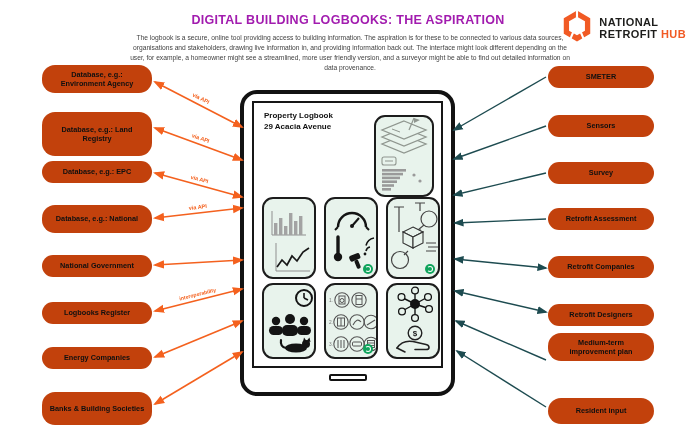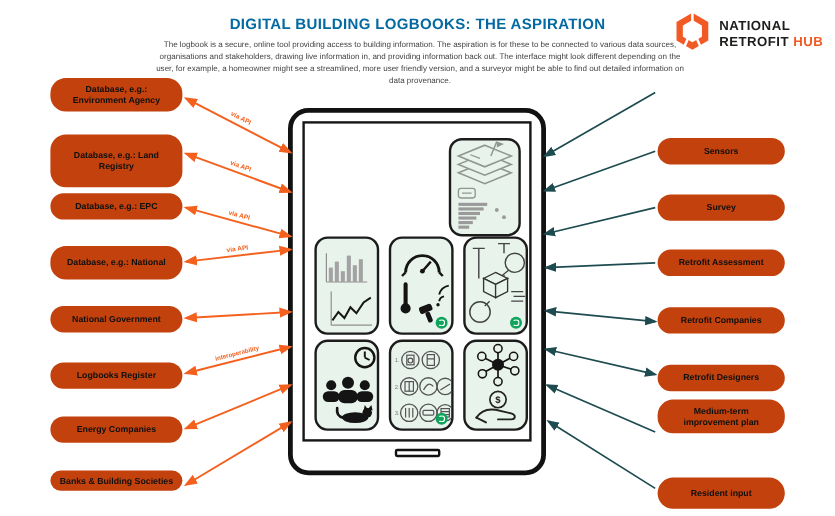--- a/index.html
+++ b/index.html
@@ -1,21 +1,21 @@
 <!DOCTYPE html>
 <html><head>
 <meta charset="utf-8">
 <style>
   html,body{margin:0;padding:0;background:#ffffff;}
   #canvas{position:relative;width:696px;height:430px;background:#ffffff;overflow:hidden;
           font-family:"Liberation Sans", sans-serif;}
 
   
   .page-title{position:absolute;top:13px;left:0;width:696px;text-align:center;
-              font-size:12.5px;font-weight:800;letter-spacing:.3px;color:#0369a1;}
+              font-size:12.5px;font-weight:800;letter-spacing:.3px;color:#a21caf;}
   .subtitle{position:absolute;top:33px;left:127px;width:446px;text-align:center;
             font-size:6.7px;line-height:1.5;color:#3f3f3f;}
 
   
   .logo{position:absolute;top:10px;right:10px;display:flex;align-items:center;gap:7px;justify-content:flex-end;}
   .logo-text{font-size:11px;font-weight:800;line-height:1.12;letter-spacing:.4px;color:#1d1d1b;}
   .logo-accent{color:#F15A24;}
 
   
   .pill{position:absolute;background:#c2410c;border-radius:13px;display:flex;align-items:center;
@@ -69,33 +69,38 @@
     </div>
   </div>
 
   <div class="pill pill-l" style="top:65px;height:28px;">Database, e.g.: Environment Agency</div>
   <div class="pill pill-l" style="top:112px;height:44px;">Database, e.g.: Land Registry</div>
   <div class="pill pill-l" style="top:161px;height:22px;">Database, e.g.: EPC</div>
   <div class="pill pill-l" style="top:205px;height:28px;">Database, e.g.: National</div>
   <div class="pill pill-l" style="top:255px;height:22px;">National Government</div>
   <div class="pill pill-l" style="top:302px;height:22px;">Logbooks Register</div>
   <div class="pill pill-l" style="top:347px;height:22px;">Energy Companies</div>
-  <div class="pill pill-l" style="top:392px;height:17px;">Banks &amp; Building Societies</div>
-
+  <div class="pill pill-l" style="top:392px;height:33px;">Banks &amp; Building Societies</div>
+
+  <div class="pill pill-r" style="top:66px;height:22px;">SMETER</div>
   <div class="pill pill-r" style="top:115px;height:22px;">Sensors</div>
   <div class="pill pill-r" style="top:162px;height:22px;">Survey</div>
   <div class="pill pill-r" style="top:208px;height:22px;">Retrofit Assessment</div>
   <div class="pill pill-r" style="top:256px;height:22px;">Retrofit Companies</div>
   <div class="pill pill-r" style="top:304px;height:22px;">Retrofit Designers</div>
   <div class="pill pill-r" style="top:333px;height:28px;">Medium-term improvement plan</div>
   <div class="pill pill-r" style="top:398px;height:26px;">Resident input</div>
 
   <div class="tablet"></div>
   <div class="home-btn"></div>
   <div class="screen">
+    <div class="screen-title">
+      <div>Property Logbook</div>
+      <div>29 Acacia Avenue</div>
+    </div>
 
     <div class="tile" style="left:120px;top:12px;width:60px;height:82px;">
       <svg width="56" height="78" viewBox="0 0 56 78">
         <polygon points="28,18 50,27 28,36 6,27" fill="#E8F3EC" stroke="#8f968f" stroke-width="1.3"></polygon>
         <polygon points="28,11 50,20 28,29 6,20" fill="#E8F3EC" stroke="#8f968f" stroke-width="1.3"></polygon>
         <polygon points="28,4 50,13 28,22 6,13" fill="#E8F3EC" stroke="#8f968f" stroke-width="1.3"></polygon>
         <line x1="38" y1="1" x2="33" y2="13" stroke="#8f968f" stroke-width="1.2"></line>
         <polygon points="38,1 44,3 38,6" fill="#8f968f"></polygon>
         <line x1="16" y1="12" x2="24" y2="15" stroke="#8f968f" stroke-width="1"></line>
         <rect x="6" y="40" width="14" height="8" rx="2" fill="none" stroke="#8f968f" stroke-width="1.1"></rect>

